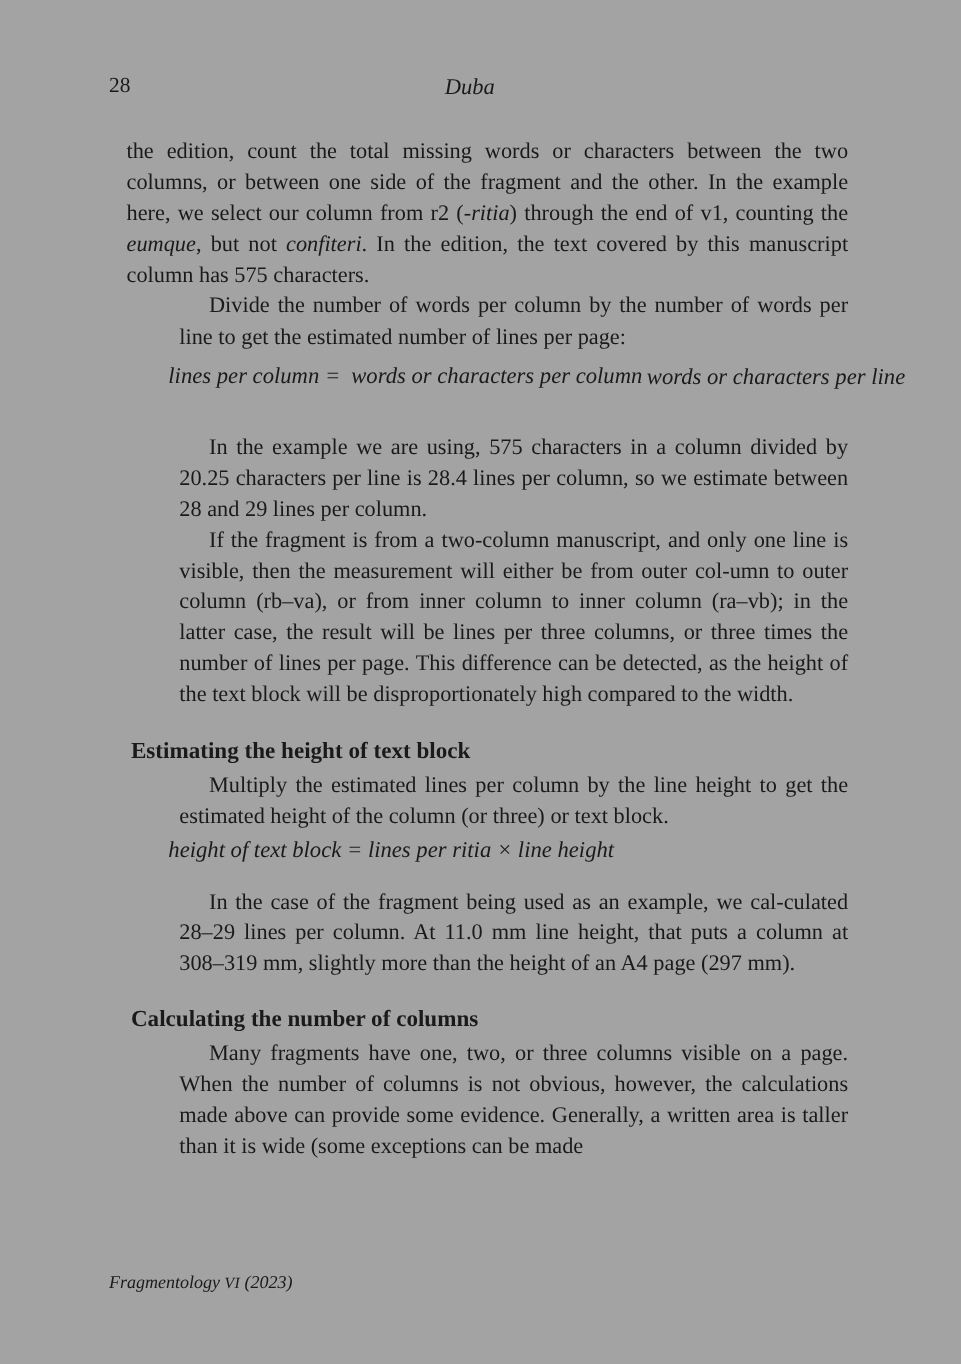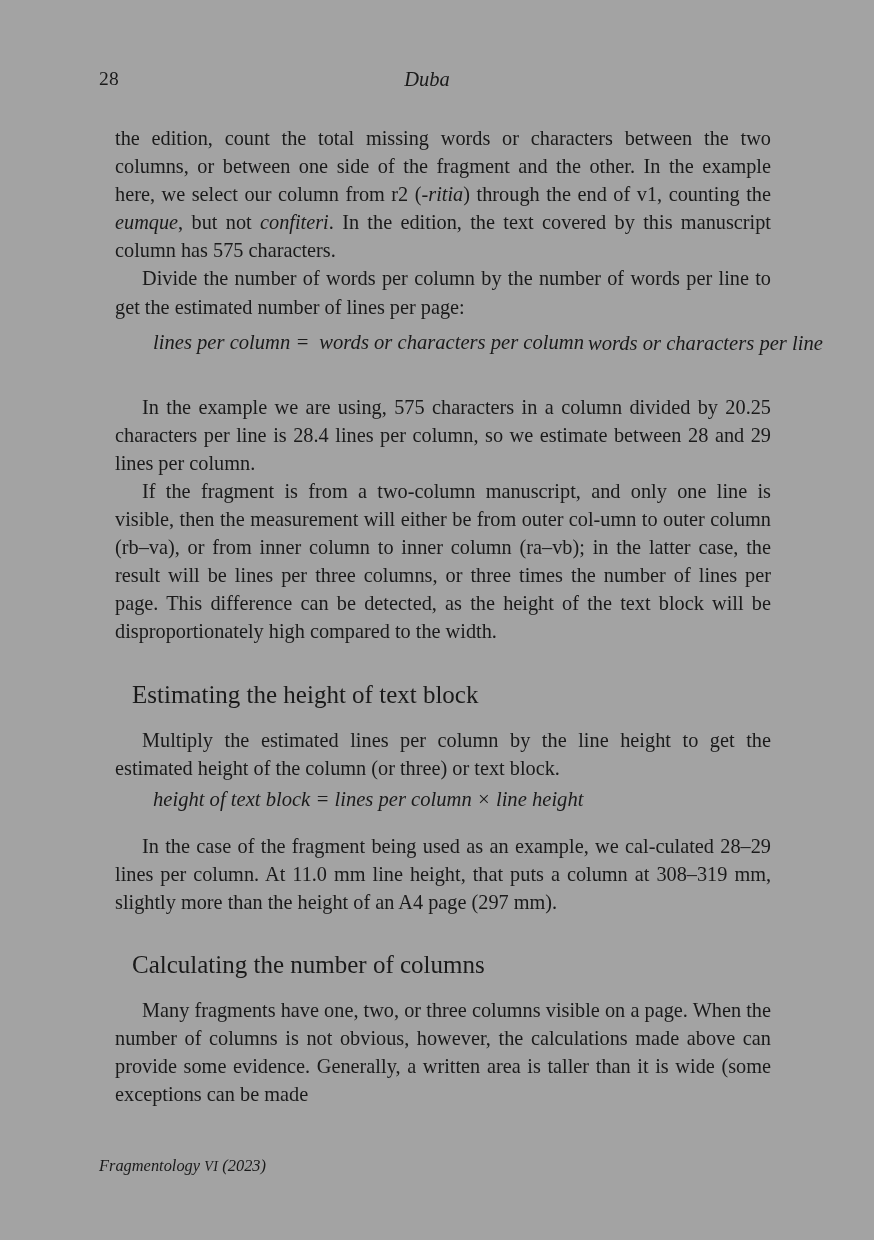--- a/index.html
+++ b/index.html
@@ -57,33 +57,34 @@
     margin: 0;
     font-size: 20.3px;
     line-height: 28.1px;
     text-align: justify;
     text-justify: inter-word;
     hyphens: manual;
     text-indent: 0;
   }
   p.body.indent {
     text-indent: 27px;
+    margin-left: 48px;
   }
   p.body.last-line-left {
     text-align-last: left;
   }
 
   i, em { font-style: italic; }
 
   
   h2.heading {
-    margin: 17px;
-    font-size: 25px;
+    margin: 4px;
+    font-size: 21px;
     line-height: 28.1px;
-    font-weight: normal;
+    font-weight: bold;
     text-align: left;
   }
   .space-before-heading { height: 18px; }
 
   
   .formula-block {
     margin: 0;
     height: 72px;
     position: relative;
   }
@@ -178,21 +179,21 @@
 
     <p class="body indent last-line-left">If the fragment is from a two-column manuscript, and only one line is visible, then the measurement will either be from outer col-umn to outer column (rb–va), or from inner column to inner column (ra–vb); in the latter case, the result will be lines per three columns, or three times the number of lines per page. This difference can be detected, as the height of the text block will be disproportionately high compared to the width.</p>
 
     <div class="space-before-heading"></div>
 
     <h2 class="heading">Estimating the height of text block</h2>
 
     <p class="body indent last-line-left">Multiply the estimated lines per column by the line height to get the estimated height of the column (or three) or text block.</p>
 
     <div class="formula-inline-block">
-      <div class="formula-simple">height of text block = lines per column × line height</div>
+      <div class="formula-simple">height of text block = lines per ritia × line height</div>
     </div>
 
     <p class="body indent last-line-left">In the case of the fragment being used as an example, we cal-culated 28–29 lines per column. At 11.0 mm line height, that puts a column at 308–319 mm, slightly more than the height of an A4 page (297 mm).</p>
 
     <div class="space-before-heading"></div>
 
     <h2 class="heading">Calculating the number of columns</h2>
 
     <p class="body indent last-line-left">Many fragments have one, two, or three columns visible on a page. When the number of columns is not obvious, however, the calculations made above can provide some evidence. Generally, a written area is taller than it is wide (some exceptions can be made</p>
 

